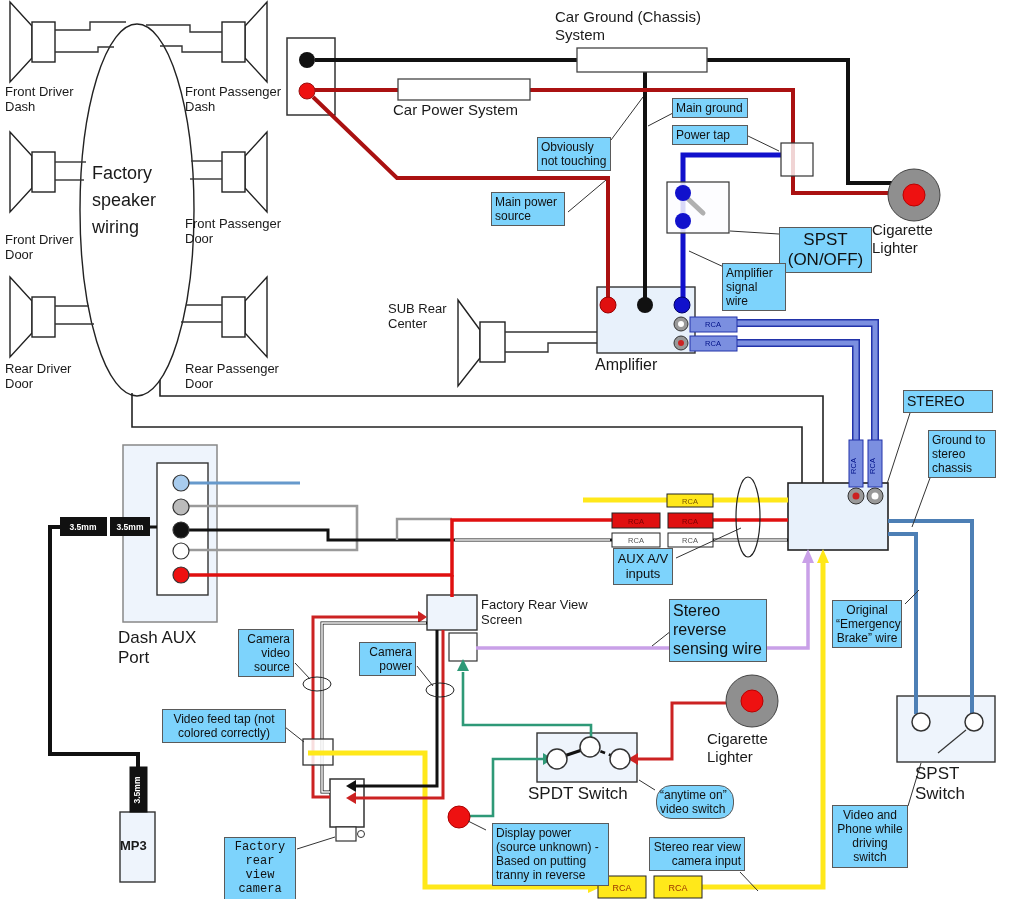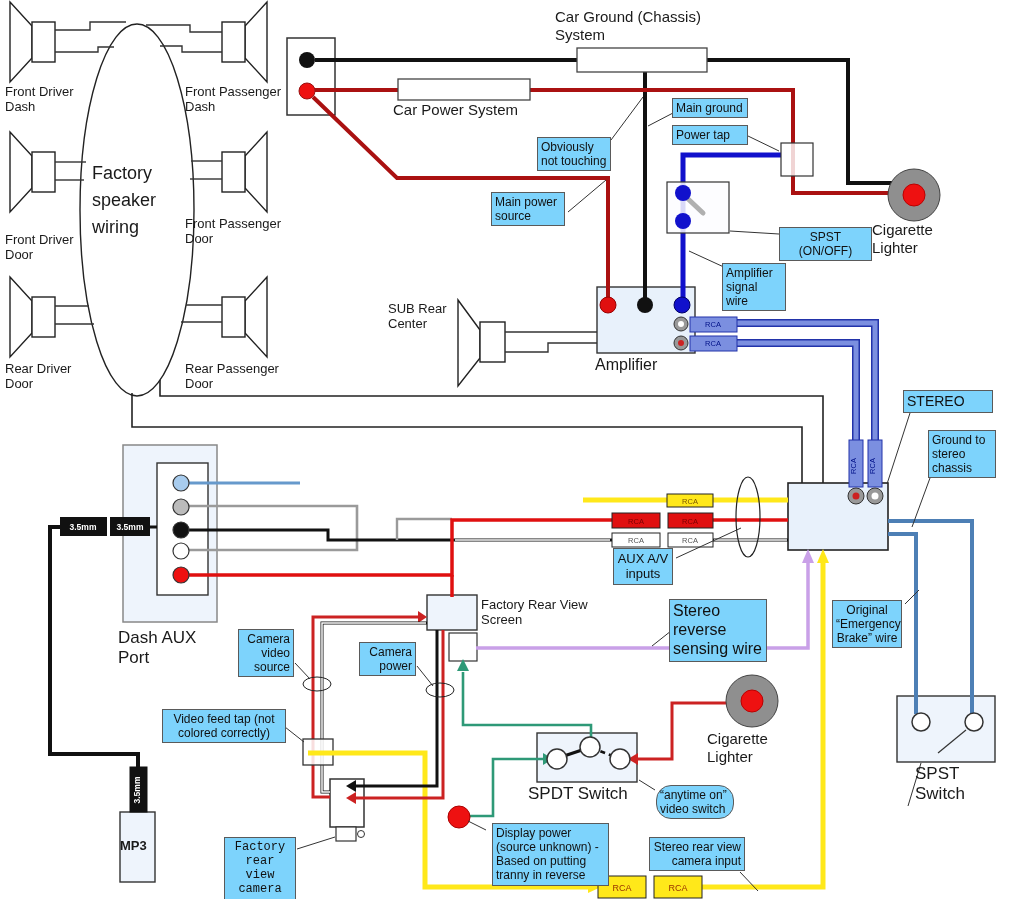--- a/index.html
+++ b/index.html
@@ -314,28 +314,29 @@
 <div class="lbl title" style="left:92px;top:160px;width:90px;font-size:18px;line-height:1.5;">Factory speaker wiring</div>
 <div class="lbl title sm" style="left:388px;top:301px;width:70px;">SUB Rear Center</div>
 
 <div class="lbl title big" style="left:555px;top:8px;width:165px;">Car Ground (Chassis) System</div>
 <div class="lbl title big" style="left:393px;top:101px;width:142px;">Car Power System</div>
 <div class="lbl title big" style="left:872px;top:221px;width:85px;">Cigarette Lighter</div>
 
 <div class="callout c-left lbl" style="left:537px;top:137px;width:74px;">Obviously not touching</div>
 <div class="callout c-left lbl" style="left:672px;top:98px;width:76px;">Main ground</div>
 <div class="callout c-left lbl" style="left:672px;top:125px;width:76px;">Power tap</div>
-<div class="callout c-center lbl" style="left:779px;top:227px;width:93px;font-size:12px;">SPST (ON/OFF)</div>
+<div class="callout c-center lbl" style="left:779px;top:227px;width:93px;font-size:17px;">SPST (ON/OFF)</div>
 <div class="callout c-left lbl" style="left:722px;top:263px;width:64px;">Amplifier signal wire</div>
 <div class="callout c-left lbl" style="left:491px;top:192px;width:74px;">Main power source</div>
 <div class="callout c-left lbl" style="left:903px;top:390px;width:90px;font-size:14px;border-width:1.5px;">STEREO</div>
 <div class="callout c-left lbl" style="left:928px;top:430px;width:68px;">Ground to stereo chassis</div>
 <div class="callout c-center lbl" style="left:613px;top:548px;width:60px;font-size:13px;">AUX A/V inputs</div>
 <div class="callout c-left lbl" style="left:669px;top:599px;width:98px;font-size:16px;">Stereo reverse sensing wire</div>
 <div class="callout c-center lbl" style="left:832px;top:600px;width:70px;">Original “Emergency Brake” wire</div>
+<div class="callout c-center lbl" style="left:832px;top:805px;width:76px;">Video and Phone while driving switch</div>
 <div class="callout c-right lbl" style="left:238px;top:629px;width:56px;">Camera video source</div>
 <div class="callout c-right lbl" style="left:359px;top:642px;width:57px;">Camera power</div>
 <div class="callout c-center lbl" style="left:162px;top:709px;width:124px;">Video feed tap (not colored correctly)</div>
 <div class="callout c-center lbl" style="left:224px;top:837px;width:72px;font-family:Liberation Mono, monospace;">Factory rear view camera</div>
 <div class="callout c-left lbl" style="left:656px;top:785px;width:78px;border-radius:15px;">“anytime on” video switch</div>
 <div class="callout c-left lbl" style="left:483px;top:823px;width:117px;margin-left:9px;">Display power (source unknown) - Based on putting tranny in reverse</div>
 <div class="callout c-right lbl" style="left:649px;top:837px;width:96px;">Stereo rear view camera input</div>
 
 <div class="lbl title med" style="left:595px;top:356px;width:100px;">Amplifier</div>
 <div class="lbl title huge" style="left:118px;top:628px;width:104px;">Dash AUX Port</div>

